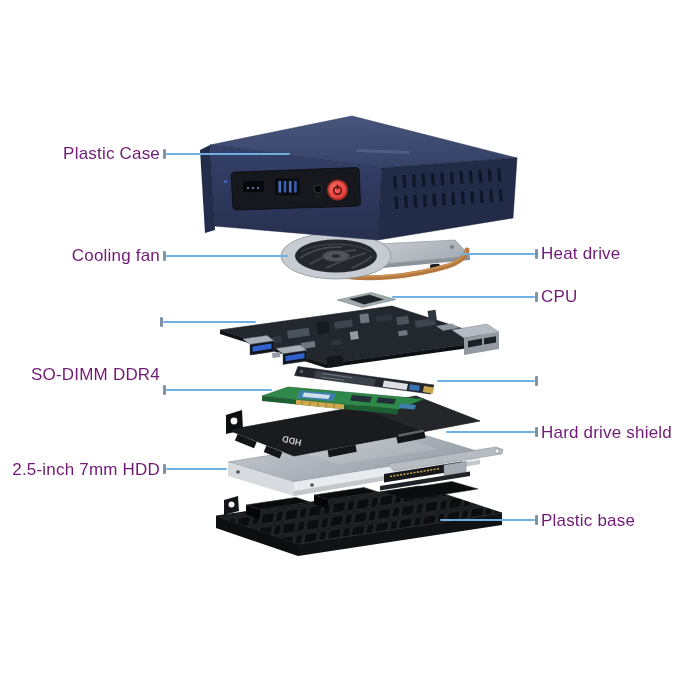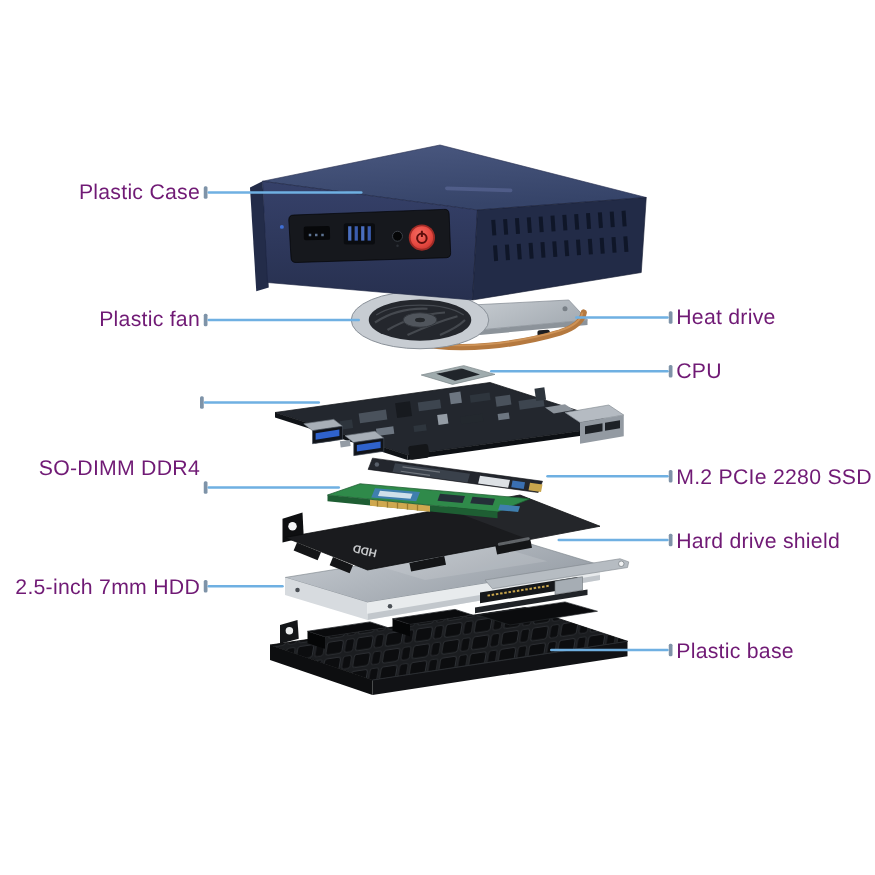--- a/index.html
+++ b/index.html
@@ -233,36 +233,35 @@
       <circle cx="337.5" cy="190.6" r="3.8" stroke="#5e0e0c" stroke-width="1.6" fill="none"></circle>
       <line x1="337.5" y1="184.6" x2="337.5" y2="189.6" stroke="#5e0e0c" stroke-width="1.6"></line>
     </g>
   </g>
 </svg>
 
 <div class="lbl" style="top:144px;right:540px"><span>Plastic Case</span></div>
 <div class="tick" style="left:163px;top:149px"></div>
 <div class="line" style="left:166px;top:153px;width:124px"></div>
 
-<div class="lbl" style="top:246px;right:540px"><span>Plastic fan</span></div>
+<div class="lbl" style="top:246px;right:540px"><span>Cooling fan</span></div>
 <div class="tick" style="left:163px;top:251px"></div>
 <div class="line" style="left:166px;top:255px;width:122px"></div>
 
 <div class="lbl" style="top:244px;left:541px"><span>Heat drive</span></div>
 <div class="tick" style="left:535px;top:249px"></div>
 <div class="line" style="left:460px;top:253px;width:75px"></div>
 
 <div class="lbl" style="top:287px;left:541px"><span>CPU</span></div>
 <div class="tick" style="left:535px;top:292px"></div>
 <div class="line" style="left:392px;top:296px;width:143px"></div>
 
 <div class="tick" style="left:160px;top:317px"></div>
 <div class="line" style="left:163px;top:321px;width:93px"></div>
 
-<div class="lbl" style="top:372px;left:541px"><span>M.2 PCIe 2280 SSD</span></div>
 <div class="tick" style="left:535px;top:376px"></div>
 <div class="line" style="left:437px;top:380px;width:98px"></div>
 
 <div class="lbl" style="top:365px;right:540px"><span>SO-DIMM DDR4</span></div>
 <div class="tick" style="left:163px;top:385px"></div>
 <div class="line" style="left:166px;top:389px;width:106px"></div>
 
 <div class="lbl" style="top:423px;left:541px"><span>Hard drive shield</span></div>
 <div class="tick" style="left:535px;top:427px"></div>
 <div class="line" style="left:446px;top:431px;width:89px"></div>

